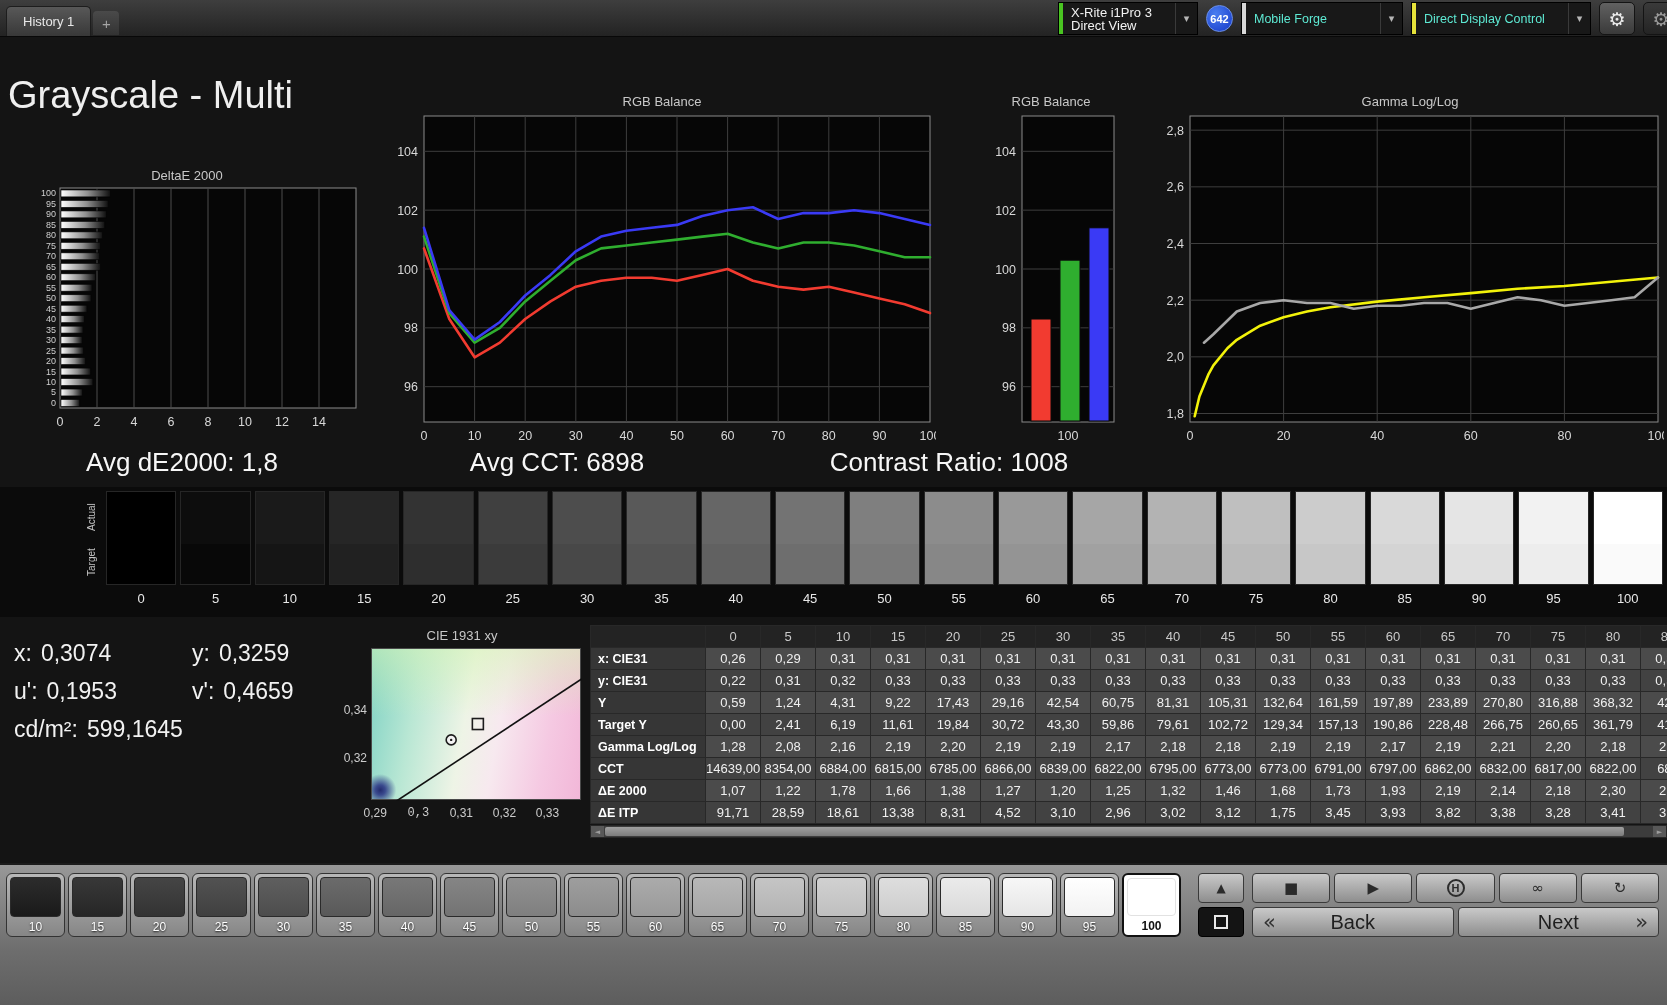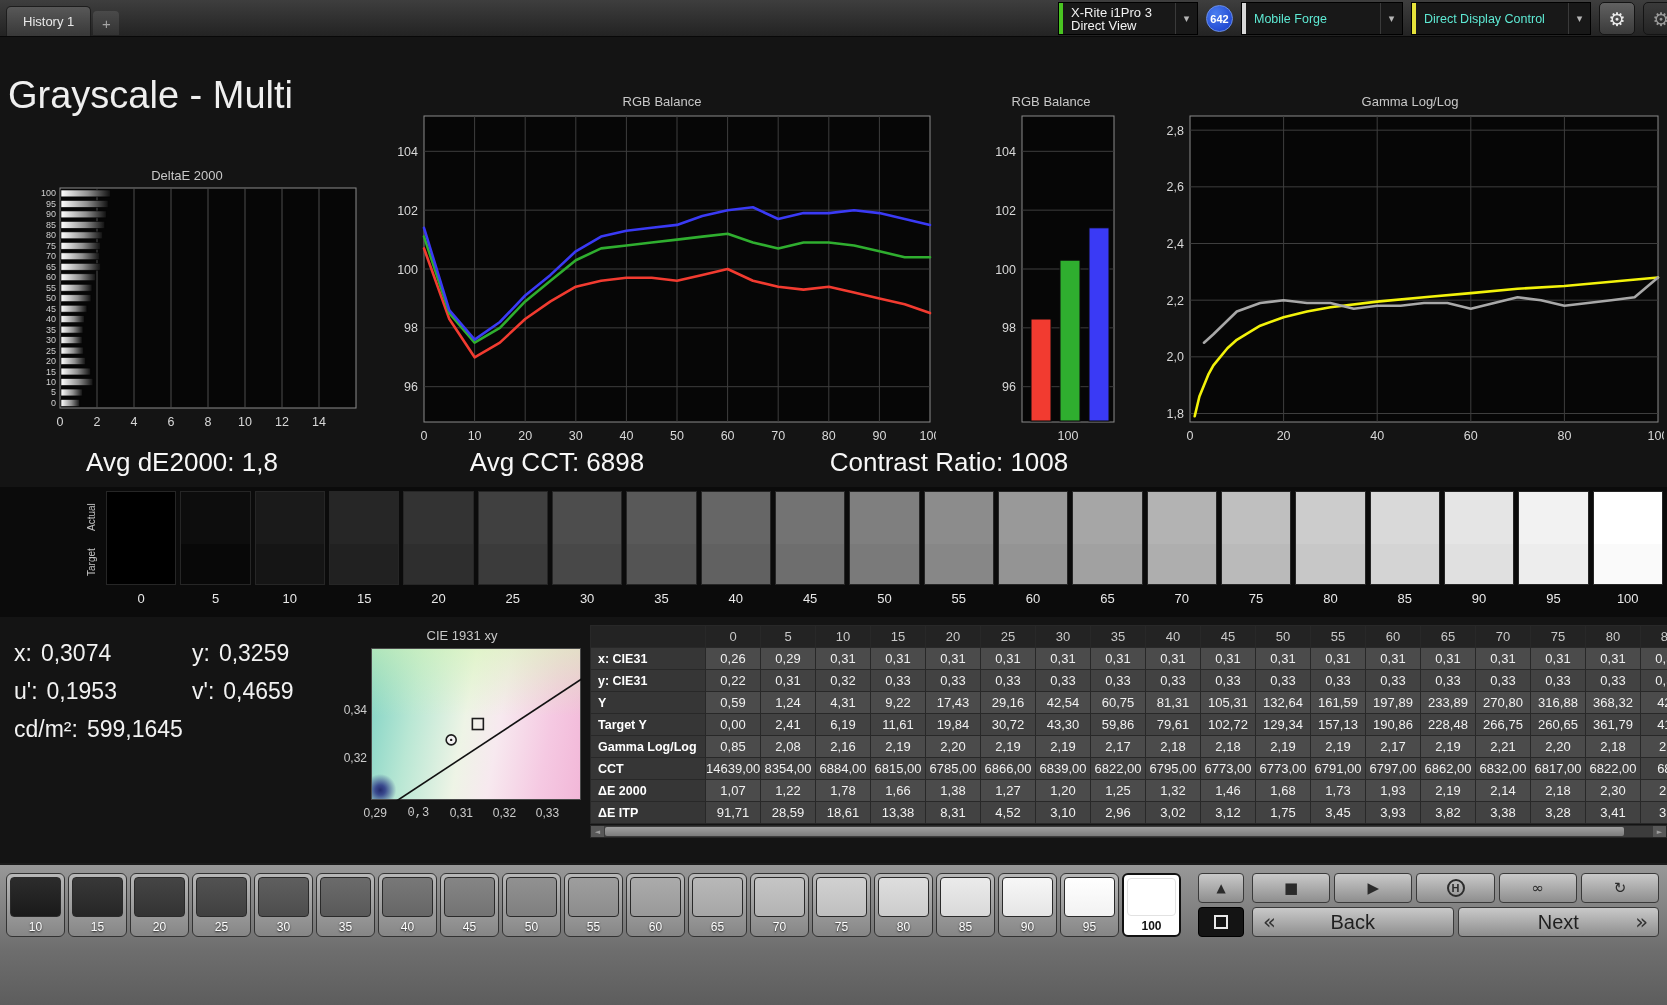--- a/index.html
+++ b/index.html
@@ -642,21 +642,21 @@
               <td>157,13</td>
               <td>190,86</td>
               <td>228,48</td>
               <td>266,75</td>
               <td>260,65</td>
               <td>361,79</td>
               <td>415</td>
             </tr>
             <tr class="even">
               <th>Gamma Log/Log</th>
-              <td>0,85</td>
+              <td>1,28</td>
               <td>2,08</td>
               <td>2,16</td>
               <td>2,19</td>
               <td>2,20</td>
               <td>2,19</td>
               <td>2,19</td>
               <td>2,17</td>
               <td>2,18</td>
               <td>2,18</td>
               <td>2,19</td>

